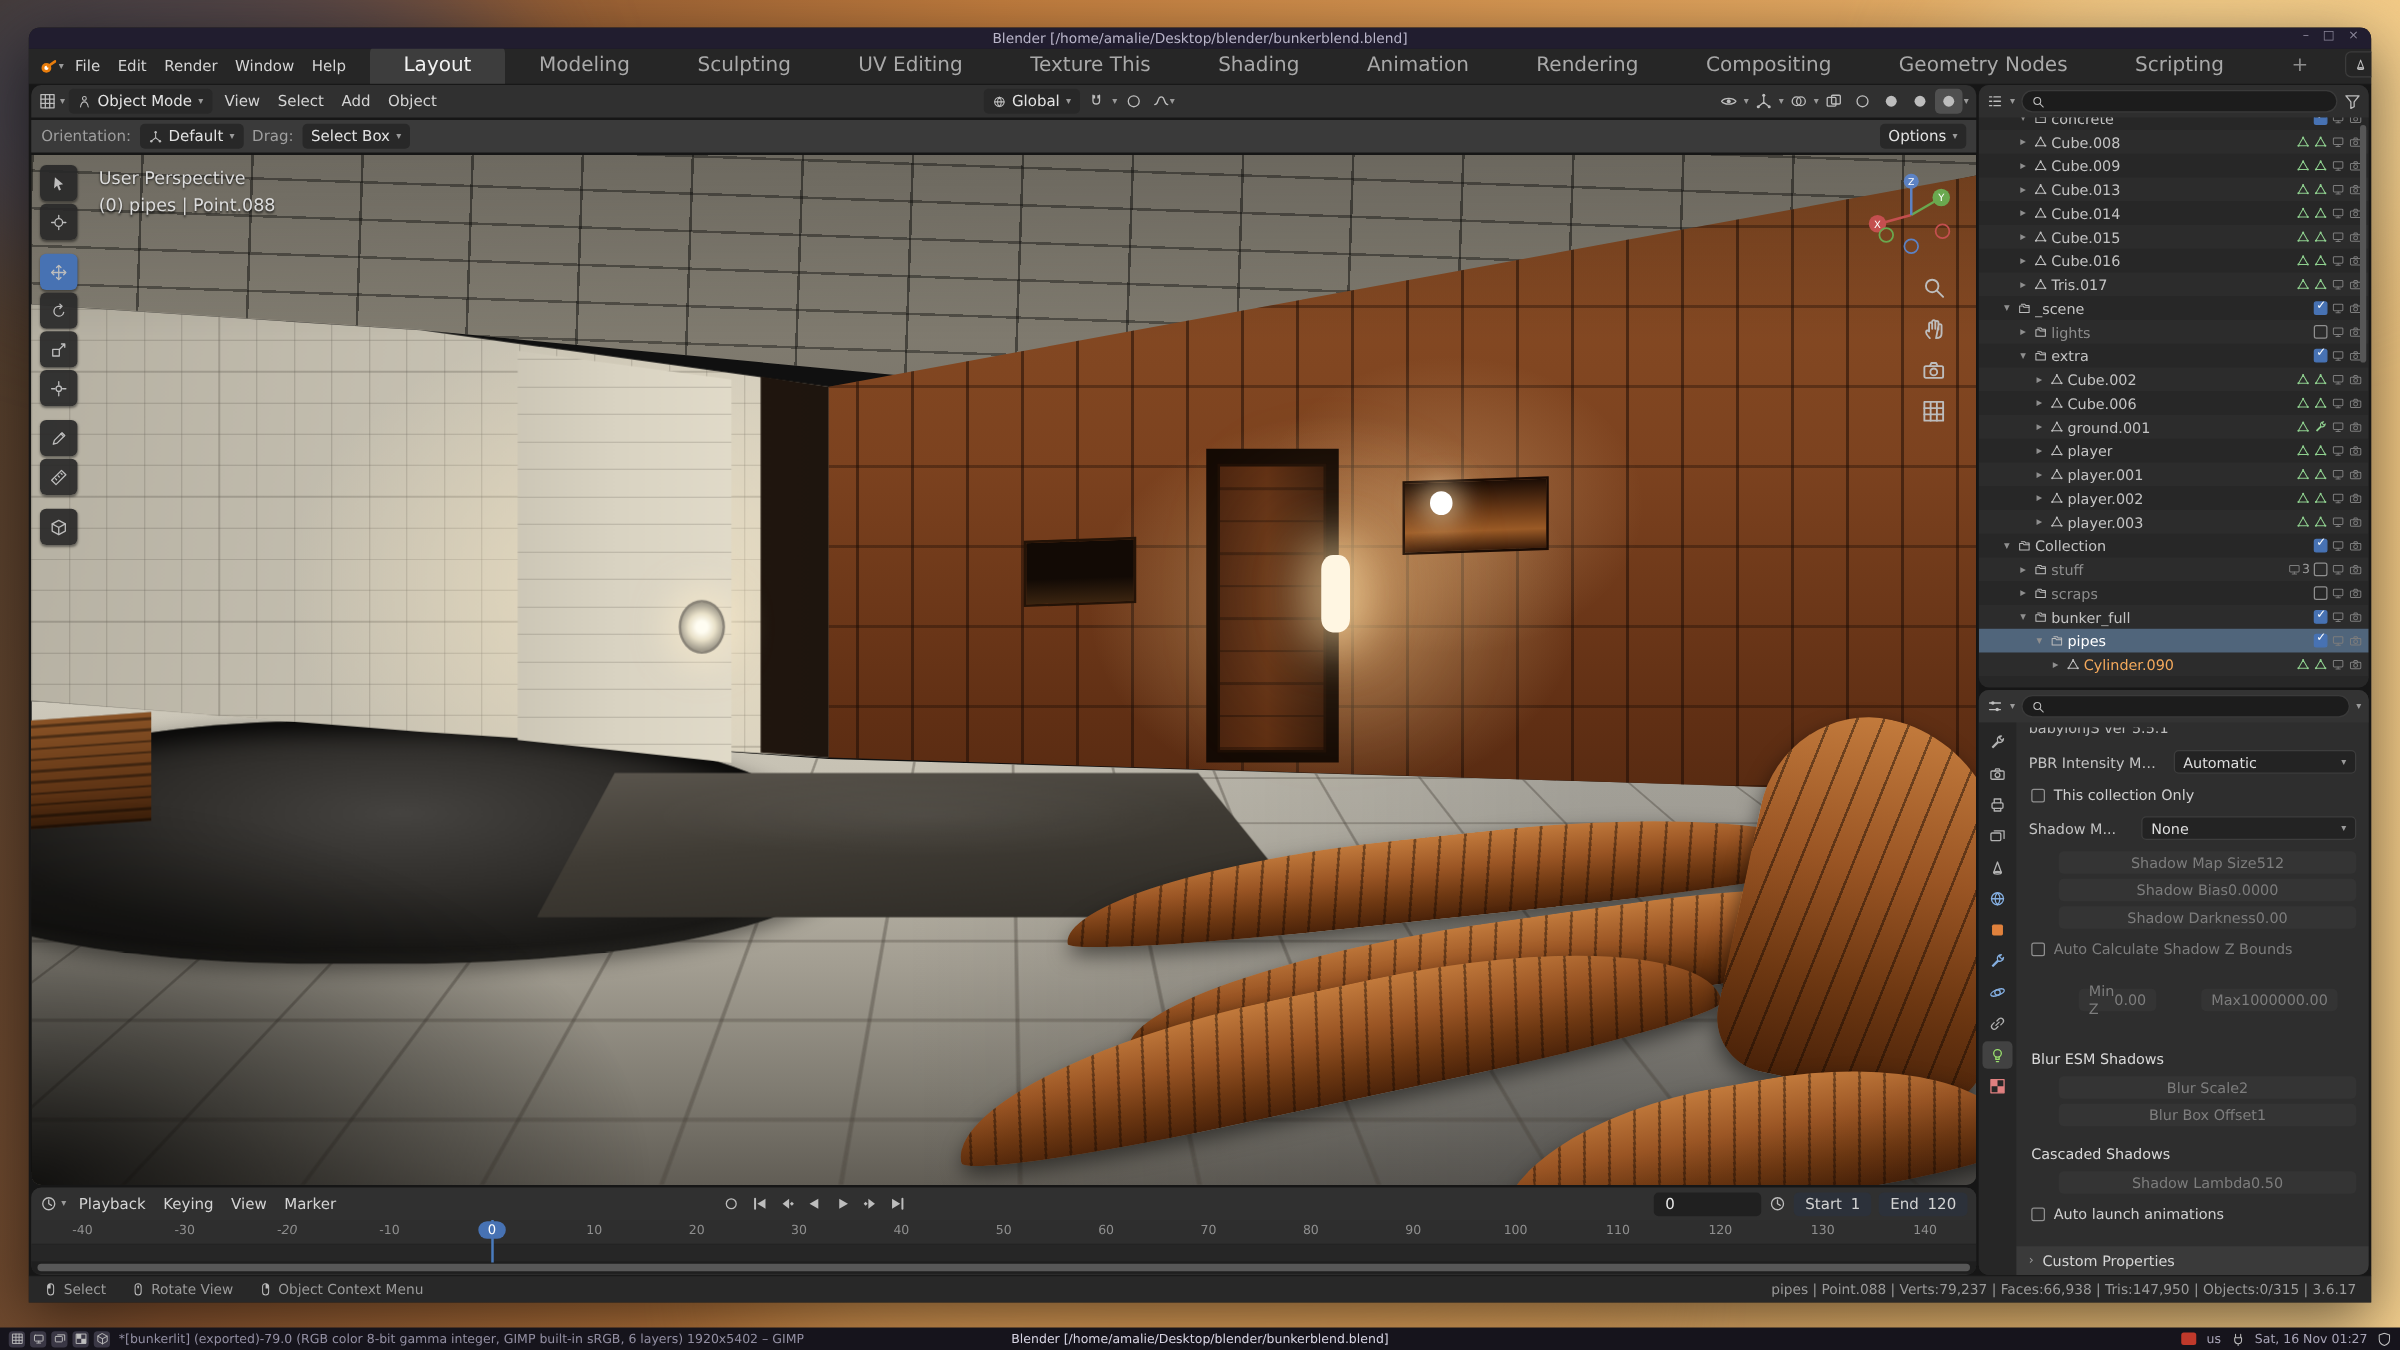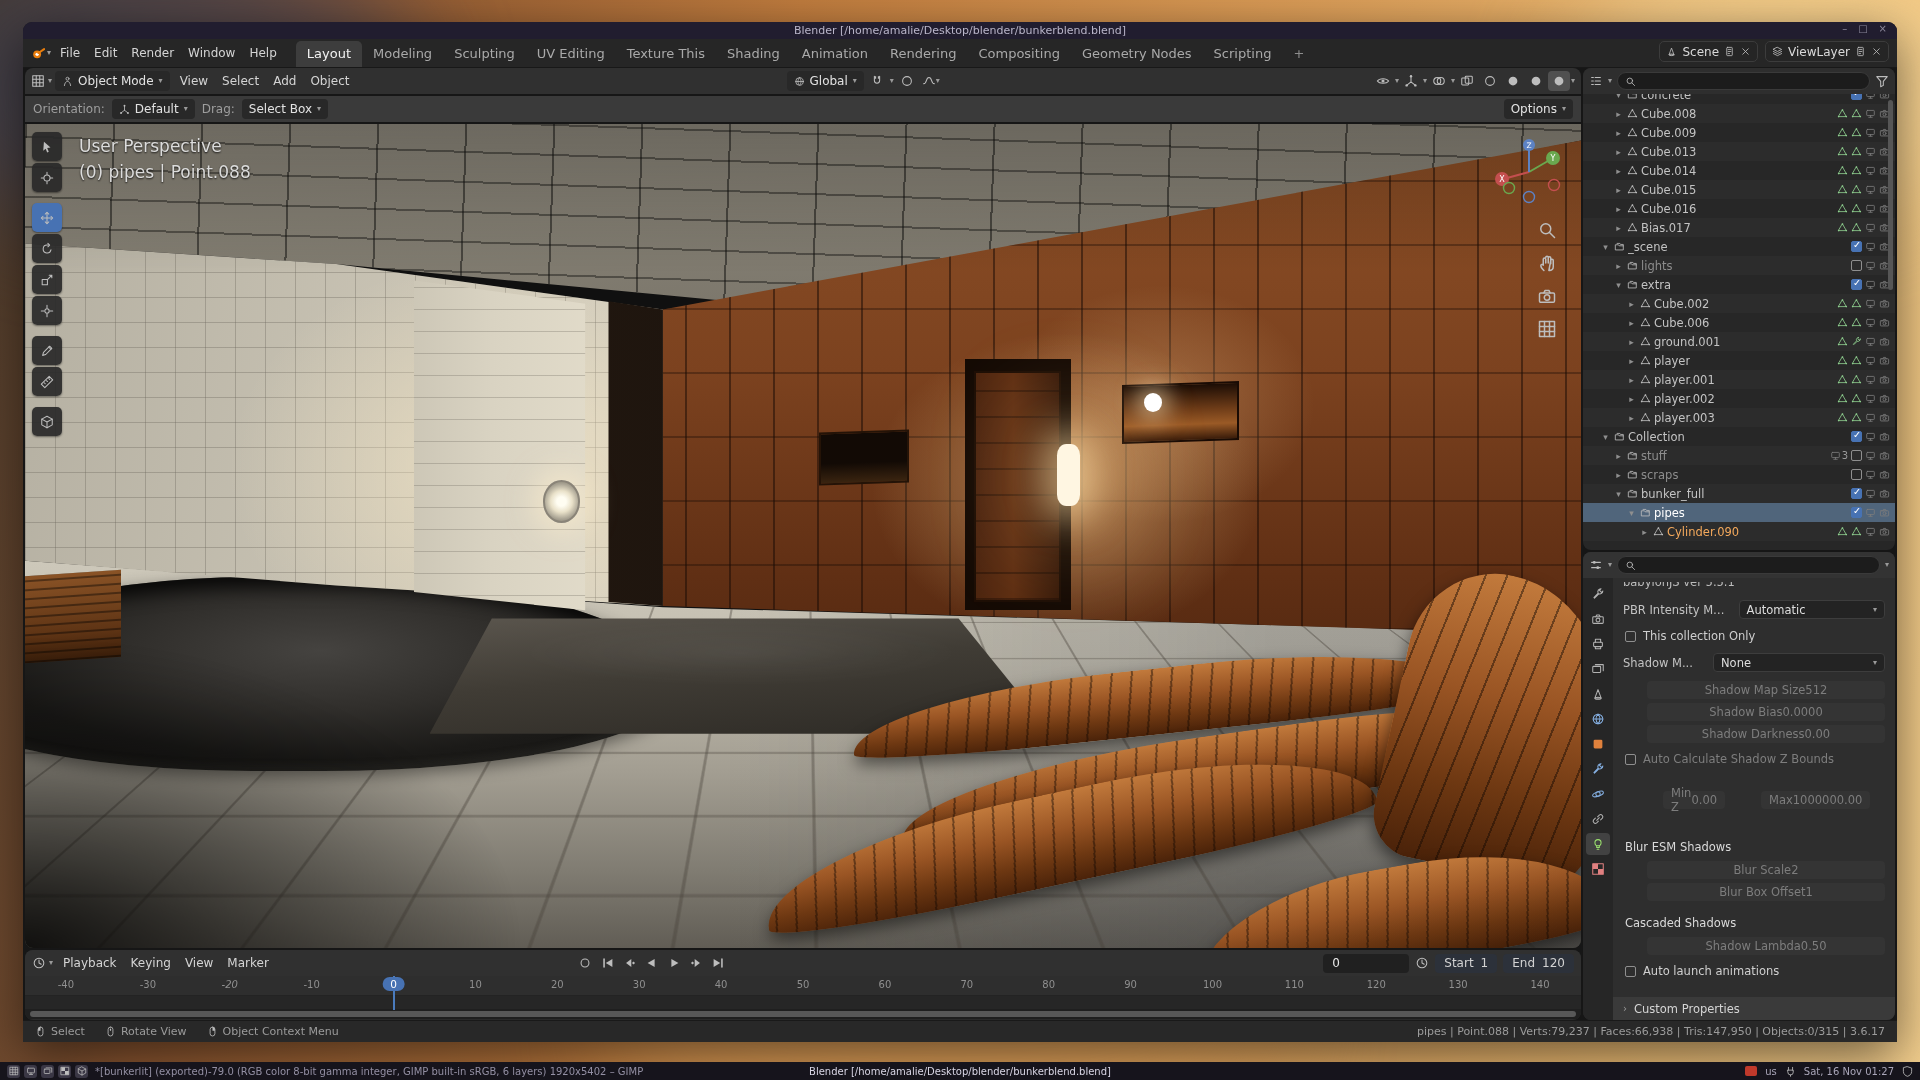--- a/index.html
+++ b/index.html
@@ -11,21 +11,21 @@
 .b3{left:600px;bottom:-60px;width:700px;height:220px;background:#e8a95e}
 
 
 .blender-window{position:absolute;left:23px;top:22px;width:1874px;height:1020px;background:#1d1d1d;border-radius:9px 9px 0 0;box-shadow:0 14px 50px rgba(0,0,0,.55);display:flex;flex-direction:column;overflow:hidden}
 .titlebar{height:17px;background:#211d2f;display:flex;align-items:center;justify-content:center;position:relative;font-size:11px;color:#b9b5c9;flex:0 0 auto}
 .win-controls{position:absolute;right:10px;top:1px;display:flex;gap:11px;color:#8a8699;font-size:10px}
 .topbar{height:29px;background:#262626;display:flex;align-items:flex-end;padding:0 8px;gap:2px;flex:0 0 auto;border-bottom:1px solid #181818}
 .topbar .bar-left{display:flex;align-items:center;height:100%;gap:2px}
 .menu-item{padding:2px 7px;border-radius:4px;color:#d4d4d4;white-space:nowrap}
 .ws-tabs{display:flex;align-items:flex-end;height:100%;margin-left:10px}
-.ws-tab{padding:5px 11px 6px;color:#a9a9a9;border-radius:5px 5px 0 0;white-space:nowrap;font-size:13px}
+.ws-tab{padding:5px 27px 6px;color:#a9a9a9;border-radius:5px 5px 0 0;white-space:nowrap;font-size:16px}
 .ws-tab.active{background:#3d3d3d;color:#f1f1f1}
 .ws-tab.add{color:#8d8d8d}
 .tb-right{margin-left:auto;display:flex;gap:7px;align-items:center;height:100%;padding-bottom:3px}
 .pillwidget{display:flex;align-items:center;gap:5px;background:#252525;border:1px solid #3c3c3c;border-radius:5px;padding:1px 6px;height:21px;color:#dadada}
 .main{flex:1;display:flex;gap:2px;padding:0 2px;min-height:0;background:#161616}
 .left-stack{flex:1;display:flex;flex-direction:column;gap:2px;min-width:0}
 .right-stack{width:312px;display:flex;flex-direction:column;gap:2px;flex:0 0 auto}
 
 
 .vp-header{height:26px;background:#303030;border-radius:8px 8px 0 0;display:flex;align-items:center;padding:0 6px;gap:3px;flex:0 0 auto}
@@ -64,21 +64,21 @@
 .s2{left:56%;top:73.5%;width:46%;height:9%;transform:rotate(-8deg);border-radius:50% 50% 40% 40%/95% 95% 20% 20%}
 .s3{left:47%;top:81%;width:40%;height:11%;transform:rotate(-12deg);border-radius:50% 50% 40% 40%/95% 95% 20% 20%}
 .s4{left:88%;top:55%;width:14%;height:36%;transform:rotate(12deg);border-radius:40% 60% 20% 20%/30% 55% 15% 15%}
 .s5{left:75%;top:90%;width:27%;height:12%;transform:rotate(-10deg);border-radius:50% 50% 30% 30%/95% 95% 15% 15%}
 .sc-vignette{inset:0;background:radial-gradient(55% 65% at 0% 100%,rgba(0,0,0,.8),transparent 58%),radial-gradient(125% 105% at 50% 40%,transparent 60%,rgba(0,0,0,.38) 100%),linear-gradient(180deg,rgba(0,0,0,.22),transparent 18%);pointer-events:none}
 
 .vp-toolbar{position:absolute;left:7px;top:8px;display:flex;flex-direction:column;gap:2px;z-index:6}
 .tool-btn{width:30px;height:29px;background:rgba(40,40,40,.92);border-radius:5px;display:flex;align-items:center;justify-content:center;color:#c9c9c9;box-shadow:0 1px 2px rgba(0,0,0,.45)}
 .tool-btn.active{background:#4772b3;color:#fff}
 .tool-btn.gap-top{margin-top:9px}
-.vp-text{position:absolute;left:54px;top:9px;z-index:5;color:#dcdcdc;font-size:17px;text-shadow:0 1px 2px rgba(0,0,0,.85);line-height:1.55}
+.vp-text{position:absolute;left:54px;top:9px;z-index:5;color:#dcdcdc;font-size:14px;text-shadow:0 1px 2px rgba(0,0,0,.85);line-height:1.55}
 .nav-gizmo{position:absolute;right:12px;top:8px;width:80px;height:80px;z-index:6}
 .vp-gizmos{position:absolute;right:24px;top:96px;display:flex;flex-direction:column;gap:13px;z-index:6;color:#c8c8c8}
 .vp-gizmos .ico{width:20px;height:20px}
 
 
 .timeline{height:70px;background:#2b2b2b;border-radius:8px;display:flex;flex-direction:column;overflow:hidden;flex:0 0 auto}
 .tl-header{height:26px;background:#303030;display:flex;align-items:center;gap:3px;padding:0 7px}
 .tr-wrap{display:flex;align-items:center;gap:2px;margin:0 auto}
 .tr-btn{width:21px;height:20px;display:flex;align-items:center;justify-content:center;color:#c6c6c6}
 .tl-right{margin-left:auto;display:flex;gap:6px;align-items:center}
@@ -1003,21 +1003,21 @@
               <div class="orow" style="padding-left: 30px;">
                 <span class="oarrow">▸</span>
                 <span class="ico sm k-mesh">
                   <svg viewBox="0 0 16 16" fill="none" stroke="currentColor" stroke-width="1.2" stroke-linecap="round" stroke-linejoin="round">
                     <path d="M8 3L13.5 12.5h-11z"></path>
                     <circle cx="8" cy="3" r="1.2" fill="currentColor" stroke="none"></circle>
                     <circle cx="13.5" cy="12.5" r="1.2" fill="currentColor" stroke="none"></circle>
                     <circle cx="2.5" cy="12.5" r="1.2" fill="currentColor" stroke="none"></circle>
                   </svg>
                 </span>
-                <span class="olabel">Bias.017</span>
+                <span class="olabel">Tris.017</span>
                 <span class="oright">
                   <span class="ico sm green">
                     <svg viewBox="0 0 16 16" fill="none" stroke="currentColor" stroke-width="1.2" stroke-linecap="round" stroke-linejoin="round">
                       <path d="M8 3L13.5 12.5h-11z"></path>
                       <circle cx="8" cy="3" r="1.2" fill="currentColor" stroke="none"></circle>
                       <circle cx="13.5" cy="12.5" r="1.2" fill="currentColor" stroke="none"></circle>
                       <circle cx="2.5" cy="12.5" r="1.2" fill="currentColor" stroke="none"></circle>
                     </svg>
                   </span>
                   <span class="ico sm green">

